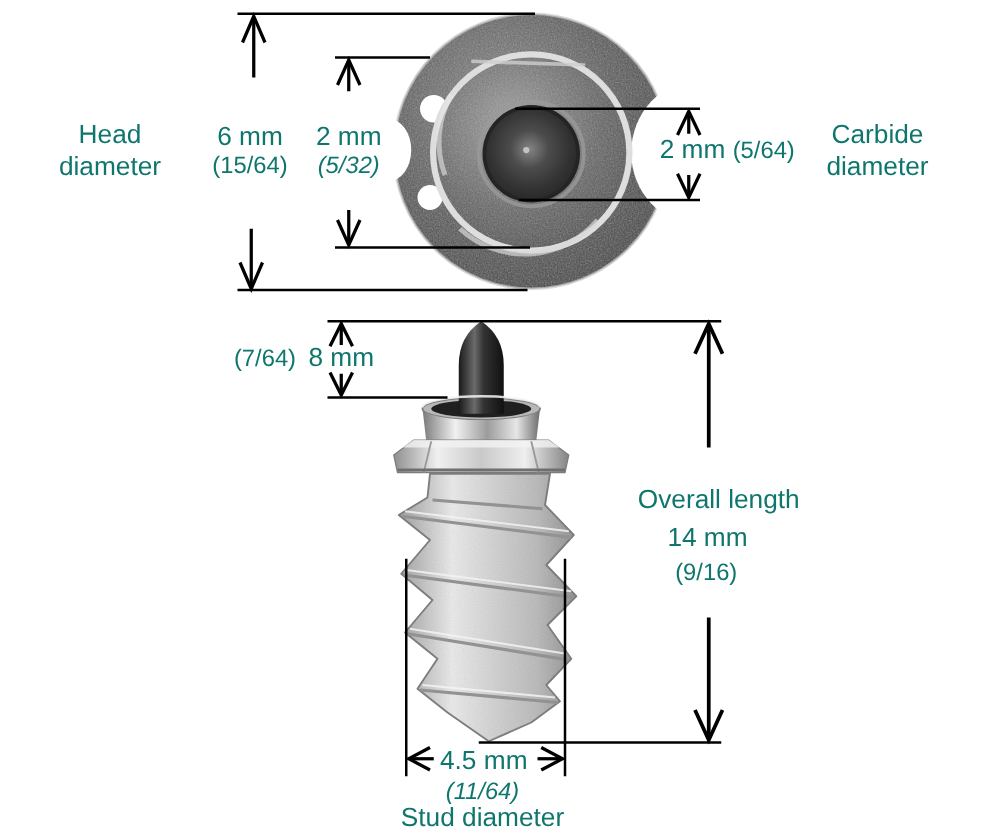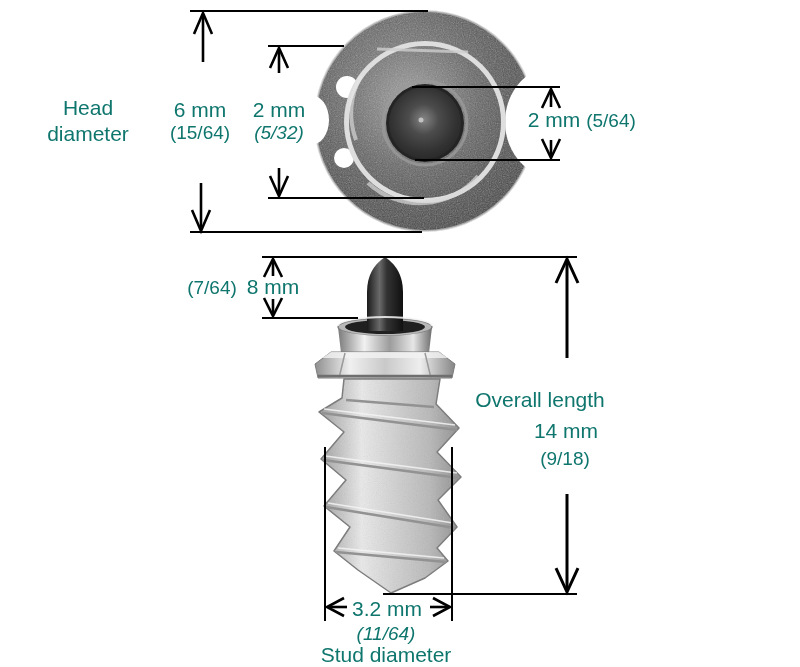--- a/index.html
+++ b/index.html
@@ -202,25 +202,26 @@
 
   <div class="label sz-main" style="left:165px;top:97px;width:70px;">6 mm</div>
   <div class="label sz-frac" style="left:160px;top:120px;width:80px;">(15/64)</div>
 
   <div class="label sz-main" style="left:244px;top:97px;width:70px;">2 mm</div>
   <div class="label sz-frac" style="left:244px;top:120px;width:70px;font-style:italic;">(5/32)</div>
 
   <div class="label sz-main" style="left:519px;top:107px;width:70px;">2 mm</div>
   <div class="label sz-frac" style="left:576px;top:108px;width:70px;">(5/64)</div>
 
+  <div class="label sz-main wrap" style="left:646px;top:95px;width:112px;">Carbide diameter</div>
 
   <div class="label sz-frac" style="left:177px;top:275px;width:70px;">(7/64)</div>
   <div class="label sz-main" style="left:240px;top:274px;width:66px;">8 mm</div>
 
-  <div class="label sz-main" style="left:465px;top:387px;width:150px;text-align:center;">Overall length</div>
+  <div class="label sz-main" style="left:500px;top:387px;width:150px;text-align:center;">Overall length</div>
   <div class="label sz-main" style="left:531px;top:418px;width:70px;">14 mm</div>
-  <div class="label sz-frac" style="left:530px;top:446px;width:70px;">(9/18)</div>
-
-  <div class="label sz-main" style="left:348px;top:596px;width:78px;">3.2 mm</div>
+  <div class="label sz-frac" style="left:530px;top:446px;width:70px;">(9/16)</div>
+
+  <div class="label sz-main" style="left:348px;top:596px;width:78px;">4.5 mm</div>
   <div class="label sz-frac" style="left:351px;top:621px;width:70px;font-style:italic;">(11/64)</div>
   <div class="label sz-main" style="left:311px;top:642px;width:150px;">Stud diameter</div>
 
 </div>
 
 </body></html>

